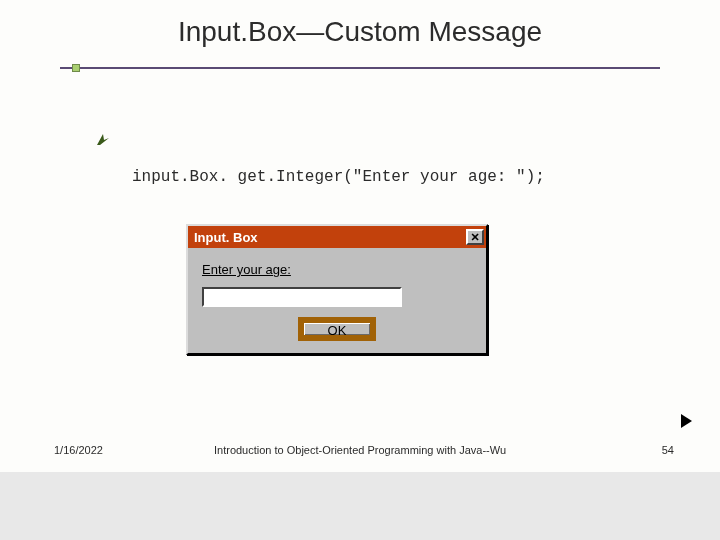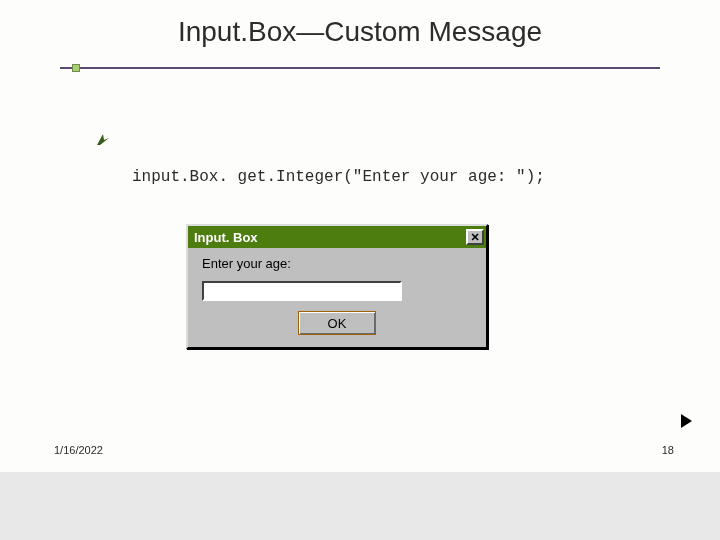--- a/index.html
+++ b/index.html
@@ -95,21 +95,21 @@
     border-left: 2px solid #dcdcdc;
     border-right: 2px solid #000;
     border-bottom: 2px solid #000;
     box-shadow: 1px 1px 0 #000;
     box-sizing: border-box;
   }
   .dialog-titlebar {
     display: flex;
     align-items: center;
     justify-content: space-between;
-    background: #4d7c0f;
+    background: #c2410c;
     color: #fff;
     height: 22px;
     padding: 0 2px 0 6px;
     box-sizing: border-box;
   }
   .dialog-title {
     font-family: Arial, sans-serif;
     font-size: 13px;
     font-weight: 700;
   }
@@ -126,21 +126,22 @@
     align-items: center;
     justify-content: center;
     font-family: Arial, sans-serif;
     font-size: 11px;
     font-weight: 700;
     color: #000;
     line-height: 1;
     cursor: default;
   }
   .dialog-body {
-    padding: 8px 14px 12px 14px;
+    padding: 14px 14px 12px 14px;
+    text-decoration: underline;
   }
   .prompt-label {
     font-family: Arial, sans-serif;
     font-size: 13px;
     color: #000;
     margin-bottom: 10px;
   }
   .text-input {
     width: 200px;
     height: 20px;
@@ -157,21 +158,21 @@
     outline: none;
   }
   .dialog-buttons {
     text-align: center;
     margin-top: 10px;
   }
   .ok-btn {
     width: 78px;
     height: 24px;
     background: #bfbfbf;
-    border: 1px solid #a16207;
+    border: 6px solid #a16207;
     box-shadow: inset 1px 1px 0 #fff, inset -1px -1px 0 #6a6a6a;
     font-family: Arial, sans-serif;
     font-size: 13px;
     color: #000;
     cursor: default;
     padding: 0;
   }
   .footer-date {
     position: absolute;
     bottom: 16px;
@@ -243,15 +244,16 @@
       <input type="text" class="text-input" value="" style="">
       <div class="dialog-buttons">
         <button class="ok-btn">OK</button>
       </div>
     </div>
   </div>
 
   <div class="nav-arrow"></div>
 
   <div class="footer-date">1/16/2022</div>
-  <div class="footer-page">18</div>
+  <div class="footer-title">Introduction to Object-Oriented Programming with Java--Wu</div>
+  <div class="footer-page">54</div>
 
 </div>
 
 </body></html>

